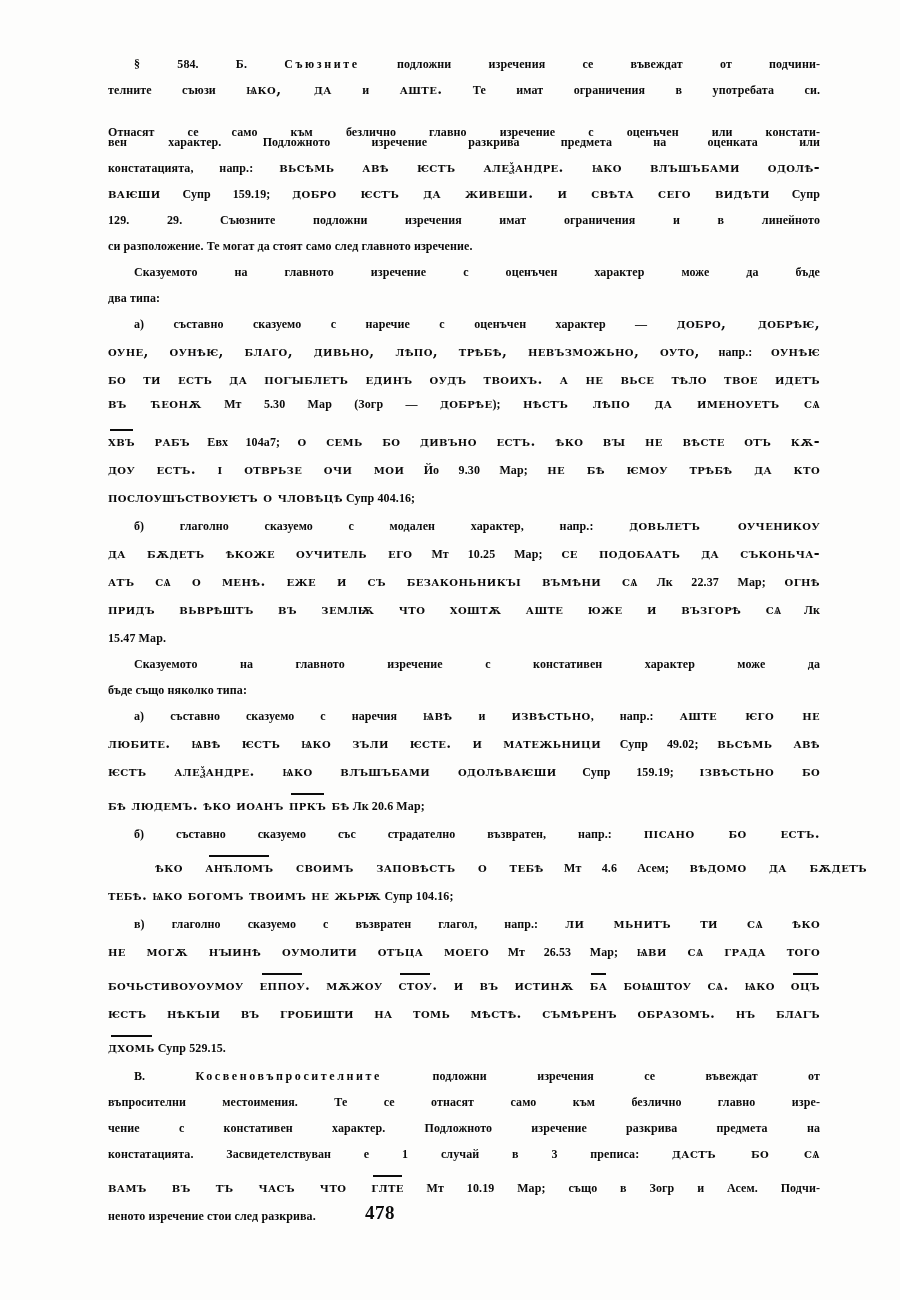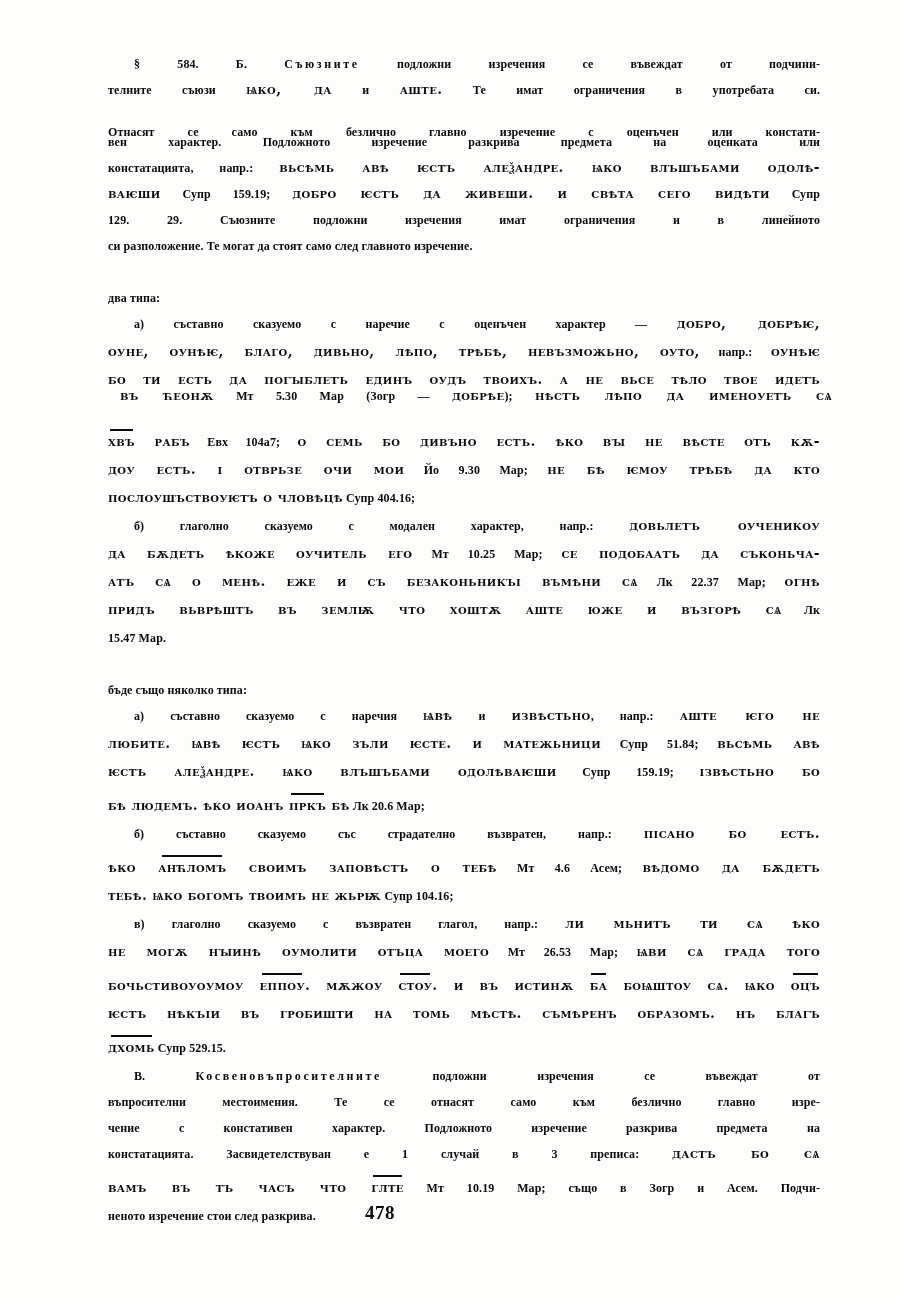--- a/index.html
+++ b/index.html
@@ -111,42 +111,42 @@
 
   <div id="textblock">
       <div class="row just" style="top: 0px;"><span class="indent"></span><span class="bg">§ 584. Б. </span><span class="bg spaced">Съюзните</span><span class="bg"> подложни  изречения  се  въвеждат от подчини-</span></div>
       <div class="row just" style="top: 26px;"><span class="bg">телните   съюзи  </span><span class="ocs">ѩко,  да</span><span class="bg">  и  </span><span class="ocs">аште.</span><span class="bg">  Те  имат  ограничения  в  употребата си.</span></div>
       <div class="row just" style="top: 68px;"><span class="bg">Отнасят се само към безлично главно  изречение с оценъчен или констати-</span></div>
       <div class="row just" style="top: 78px;"><span class="bg">вен характер.  Подложното  изречение  разкрива  предмета  на  оценката или</span></div>
       <div class="row just" style="top: 104px;"><span class="bg">констатацията, напр.: </span><span class="ocs">вьсѣмь  авѣ  ѥстъ  алеѯандре.  ѩко  влъшъбами  одолѣ-</span></div>
       <div class="row just" style="top: 130px;"><span class="ocs">ваѥши</span><span class="bg"> Супр 159.19; </span><span class="ocs">добро  ѥстъ  да  живеши.  и  свѣта  сего  видѣти</span><span class="bg"> Супр</span></div>
       <div class="row just" style="top: 156px;"><span class="bg">129. 29. Съюзните   подложни   изречения   имат   ограничения   и  в  линейното</span></div>
       <div class="row" style="top: 182px;"><span class="bg">си разположение. Те могат да стоят само след главното изречение.</span></div>
-      <div class="row just" style="top: 208px;"><span class="indent"></span></div>
+      <div class="row just" style="top: 208px;"><span class="indent"></span><span class="bg">Сказуемото на главното изречение с оценъчен  характер  може  да  бъде</span></div>
       <div class="row" style="top: 234px;"><span class="bg">два типа:</span></div>
       <div class="row just" style="top: 260px;"><span class="indent"></span><span class="bg">а) съставно сказуемо с наречие с оценъчен характер — </span><span class="ocs">добро, добрѣѥ,</span></div>
       <div class="row just" style="top: 288px;"><span class="ocs">оуне,  оунѣѥ,  благо,   дивьно,   лѣпо,  трѣбѣ,  невъзможьно,  оуто,</span><span class="bg"> напр.: </span><span class="ocs">оунѣѥ</span></div>
       <div class="row just" style="top: 316px;"><span class="ocs">бо  ти  естъ  да  погꙑблетъ  единъ  оудъ  твоихъ.  а  не  вьсе  тѣло  твое  идетъ</span></div>
-      <div class="row just" style="top: 332px; margin-left: 12px;"><span class="ocs">въ  ћеонѫ</span><span class="bg"> Мт 5.30 Мар (Зогр — </span><span class="ocs">добрѣе</span><span class="bg">); </span><span class="ocs">нѣстъ   лѣпо   да   именоуетъ   сѧ</span></div>
+      <div class="row just" style="top: 340px;"><span class="ocs">въ  ћеонѫ</span><span class="bg"> Мт 5.30 Мар (Зогр — </span><span class="ocs">добрѣе</span><span class="bg">); </span><span class="ocs">нѣстъ   лѣпо   да   именоуетъ   сѧ</span></div>
       <div class="row just" style="top: 378px;"><span class="ocs titlo">хвъ</span><span class="ocs"> рабъ</span><span class="bg"> Евх 104а7; </span><span class="ocs">о  семь  бо  дивъно  естъ.  ѣко  вꙑ  не  вѣсте  отъ  кѫ-</span></div>
       <div class="row just" style="top: 406px;"><span class="ocs">доу  естъ.  ι  отврьзе   очи   мои</span><span class="bg"> Йо 9.30 Мар; </span><span class="ocs">не  бѣ  ѥмоу  трѣбѣ  да  кто</span></div>
       <div class="row" style="top: 434px;"><span class="ocs">послоушъствоуѥтъ  о  чловѣцѣ</span><span class="bg"> Супр 404.16;</span></div>
       <div class="row just" style="top: 462px;"><span class="indent"></span><span class="bg">б) глаголно сказуемо с модален характер, напр.: </span><span class="ocs">довьлетъ  оученикоу</span></div>
       <div class="row just" style="top: 490px;"><span class="ocs">да  бѫдетъ  ѣкоже  оучитель  его</span><span class="bg"> Мт 10.25 Мар; </span><span class="ocs">се  подобаатъ  да  съконьча-</span></div>
       <div class="row just" style="top: 518px;"><span class="ocs">атъ  сѧ  о  менѣ.  еже   и   съ  безаконьникъı  въмѣни  сѧ</span><span class="bg"> Лк 22.37 Мар; </span><span class="ocs">огнѣ</span></div>
       <div class="row just" style="top: 546px;"><span class="ocs">придъ  вьврѣштъ  въ  землѭ  что  Хоштѫ  аште  юже  и  възгорѣ  сѧ</span><span class="bg"> Лк</span></div>
       <div class="row" style="top: 574px;"><span class="bg">15.47 Мар.</span></div>
-      <div class="row just" style="top: 600px;"><span class="indent"></span></div>
+      <div class="row just" style="top: 600px;"><span class="indent"></span><span class="bg">Сказуемото  на  главното  изречение  с  констативен  характер  може  да</span></div>
       <div class="row" style="top: 626px;"><span class="bg">бъде също няколко типа:</span></div>
       <div class="row just" style="top: 652px;"><span class="indent"></span><span class="bg">а) съставно сказуемо с наречия </span><span class="ocs">ѩвѣ</span><span class="bg"> и </span><span class="ocs">извѣстьно</span><span class="bg">, напр.: </span><span class="ocs">аште  ѥго  не</span></div>
-      <div class="row just" style="top: 680px;"><span class="ocs">любите.  ѩвѣ  ѥстъ  ѩко  зъли  ѥсте.  и  матежьници</span><span class="bg"> Супр 51.84; </span><span class="ocs">вьсѣмь   авѣ</span></div>
+      <div class="row just" style="top: 680px;"><span class="ocs">любите.  ѩвѣ  ѥстъ  ѩко  зъли  ѥсте.  и  матежьници</span><span class="bg"> Супр 49.02; </span><span class="ocs">вьсѣмь   авѣ</span></div>
       <div class="row just" style="top: 708px;"><span class="ocs">ѥстъ  алеѯандре.  ѩко   влъшъбами  одолѣваѥши</span><span class="bg"> Супр 159.19; </span><span class="ocs">ιзвѣстьно  бо</span></div>
       <div class="row" style="top: 742px;"><span class="ocs">бѣ  людемъ.  ѣко  иоанъ  </span><span class="ocs titlo">пркъ</span><span class="ocs">  бѣ</span><span class="bg"> Лк 20.6 Мар;</span></div>
       <div class="row just" style="top: 770px;"><span class="indent"></span><span class="bg">б) съставно сказуемо със страдателно възвратен, напр.: </span><span class="ocs">пιсано  бо  естъ.</span></div>
-      <div class="row just" style="top: 804px;"><span class="ocs">ѣко  </span><span class="ocs titlo">анћломъ</span><span class="ocs">  своимъ  заповѣстъ  о  тебѣ</span><span class="bg"> Мт 4.6 Асем; </span><span class="ocs">вѣдомо  да  бѫдетъ</span></div>
+      <div class="row just" style="top: 804px; margin-left: 47px;"><span class="ocs">ѣко  </span><span class="ocs titlo">анћломъ</span><span class="ocs">  своимъ  заповѣстъ  о  тебѣ</span><span class="bg"> Мт 4.6 Асем; </span><span class="ocs">вѣдомо  да  бѫдетъ</span></div>
       <div class="row" style="top: 832px;"><span class="ocs">тебѣ.  ѩко  богомъ  твоимъ  не  жьрѭ</span><span class="bg"> Супр  104.16;</span></div>
       <div class="row just" style="top: 860px;"><span class="indent"></span><span class="bg">в) глаголно сказуемо с възвратен глагол, напр.: </span><span class="ocs">ли  мьнитъ  ти  сѧ  ѣко</span></div>
       <div class="row just" style="top: 888px;"><span class="ocs">не  могѫ  нꙑинѣ  оумолити  отъца  моего</span><span class="bg"> Мт 26.53 Мар; </span><span class="ocs">ѩви  сѧ  града  того</span></div>
       <div class="row just" style="top: 922px;"><span class="ocs">бочьстивоуоумоу  </span><span class="ocs titlo">еппоу</span><span class="ocs">.  мѫжоу   </span><span class="ocs titlo">стоу</span><span class="ocs">.  и  въ  истинѫ  </span><span class="ocs titlo">ба</span><span class="ocs">  боѩштоу  сѧ.  ѩко  </span><span class="ocs titlo">оцъ</span></div>
       <div class="row just" style="top: 950px;"><span class="ocs">ѥстъ  нѣкъıи  въ  гробишти  на  томь  мѣстѣ.  съмѣренъ  образомъ.  нъ  благъ</span></div>
       <div class="row" style="top: 984px;"><span class="ocs titlo">дхомь</span><span class="bg"> Супр 529.15.</span></div>
       <div class="row just" style="top: 1012px;"><span class="indent"></span><span class="bg">В. </span><span class="bg spaced">Косвеновъпросителните</span><span class="bg"> подложни изречения се въвеждат от</span></div>
       <div class="row just" style="top: 1038px;"><span class="bg">въпросителни местоимения. Те се  отнасят  само  към безлично главно изре-</span></div>
       <div class="row just" style="top: 1064px;"><span class="bg">чение с констативен характер. Подложното изречение разкрива предмета на</span></div>
       <div class="row just" style="top: 1090px;"><span class="bg">констатацията.  Засвидетелствуван   е   1   случай   в 3 преписа: </span><span class="ocs">дастъ  бо  сѧ</span></div>

